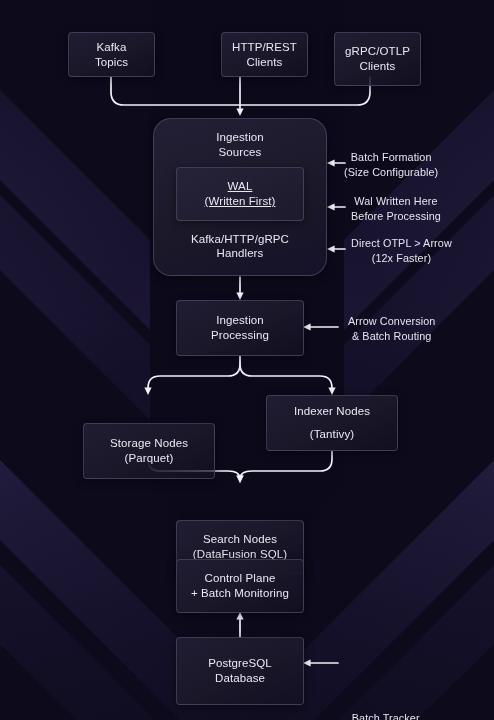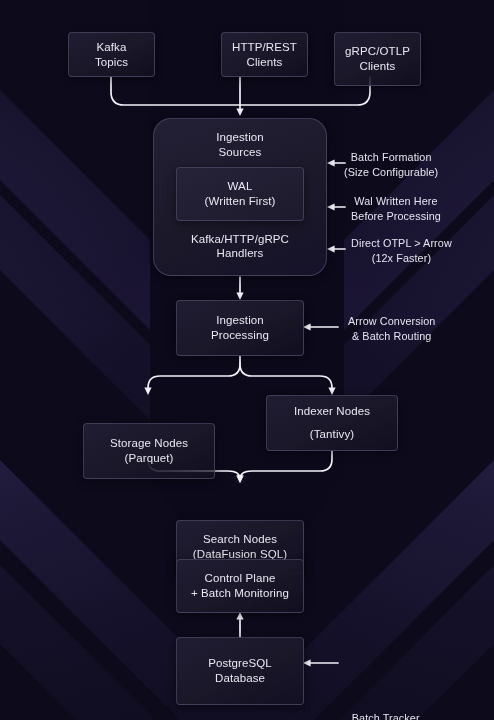--- a/index.html
+++ b/index.html
@@ -36,20 +36,21 @@
   .node.outer{
     align-items:center;justify-content:flex-start;
     border-radius:18px;
     background:linear-gradient(160deg,#232036 0%,#1b1829 60%,#15122a 100%);
   }
   .outer-title{margin-top:11px;font-size:11.5px;}
   .outer-foot{position:absolute;left:0;right:0;bottom:14px;font-size:11.5px;}
   .node.inner{
     background:linear-gradient(155deg,#262238 0%,#1d1a2d 100%);
     border:1px solid rgba(160,156,200,0.26);
+    text-decoration:underline;
   }
   
   .annot{
     position:absolute;
     color:#e6e4f0;
     font-size:10.8px;
     line-height:1.38;
     text-align:center;
     white-space:nowrap;
     letter-spacing:.1px;

